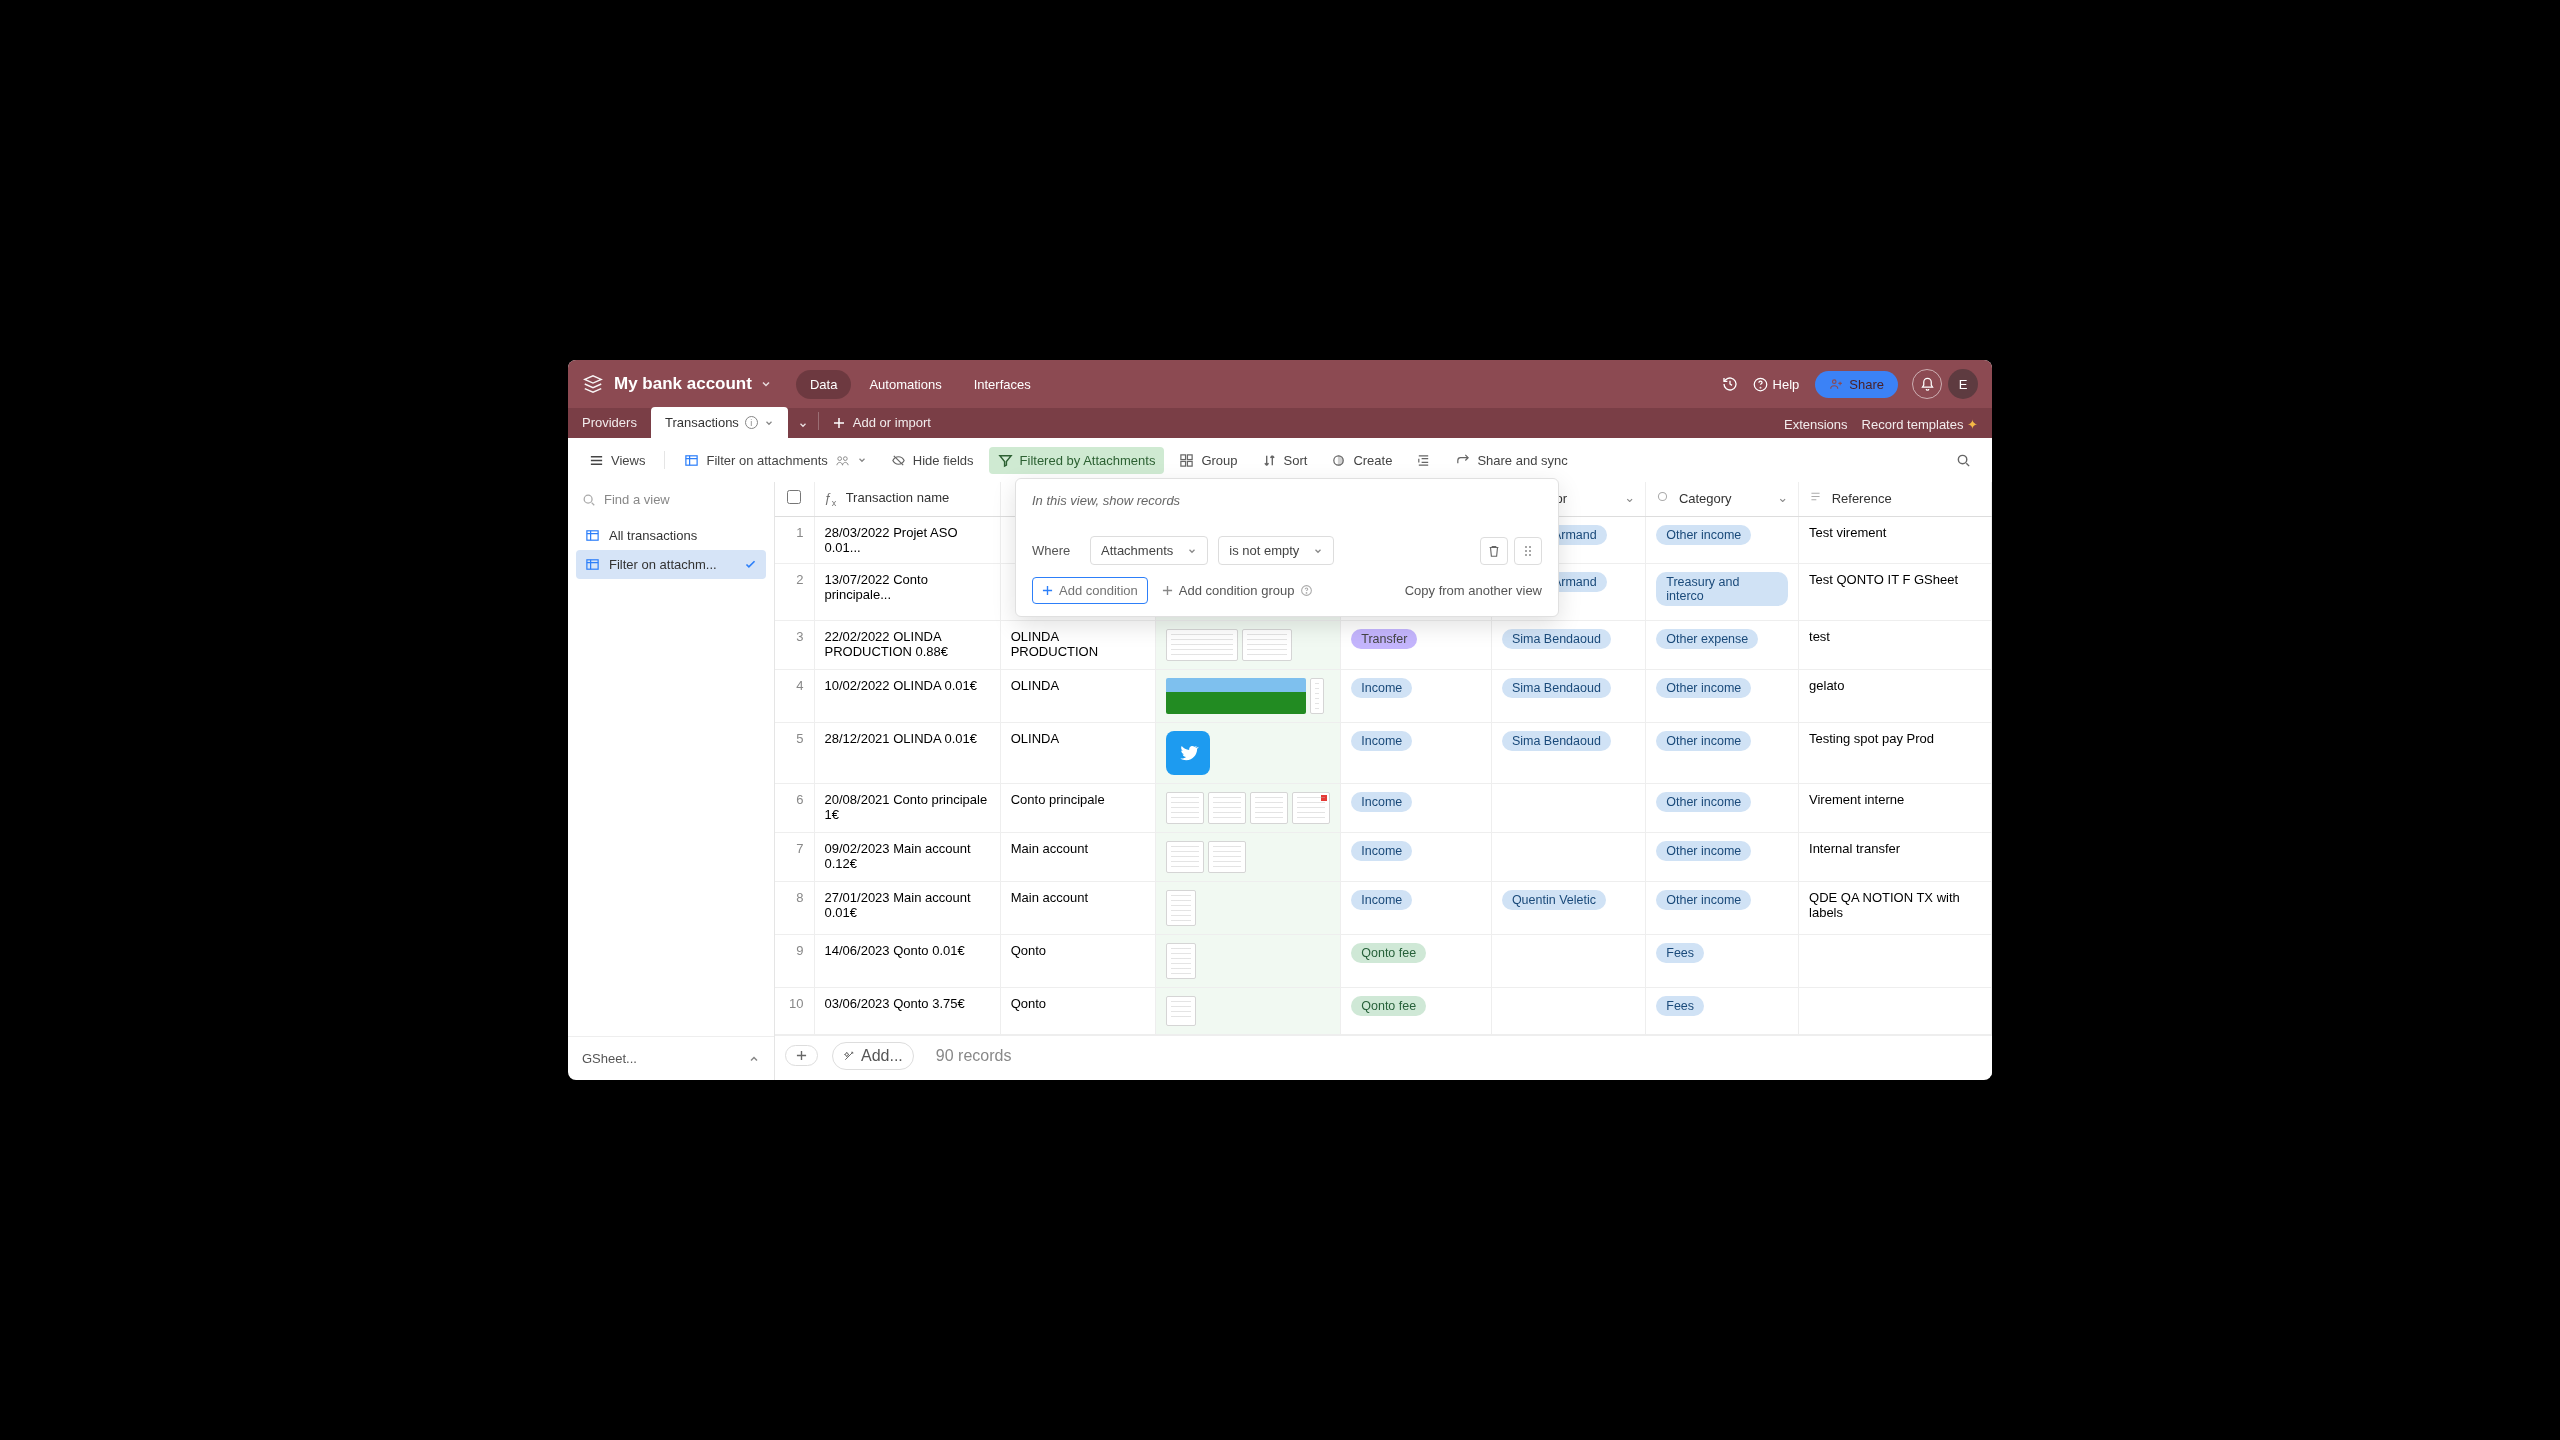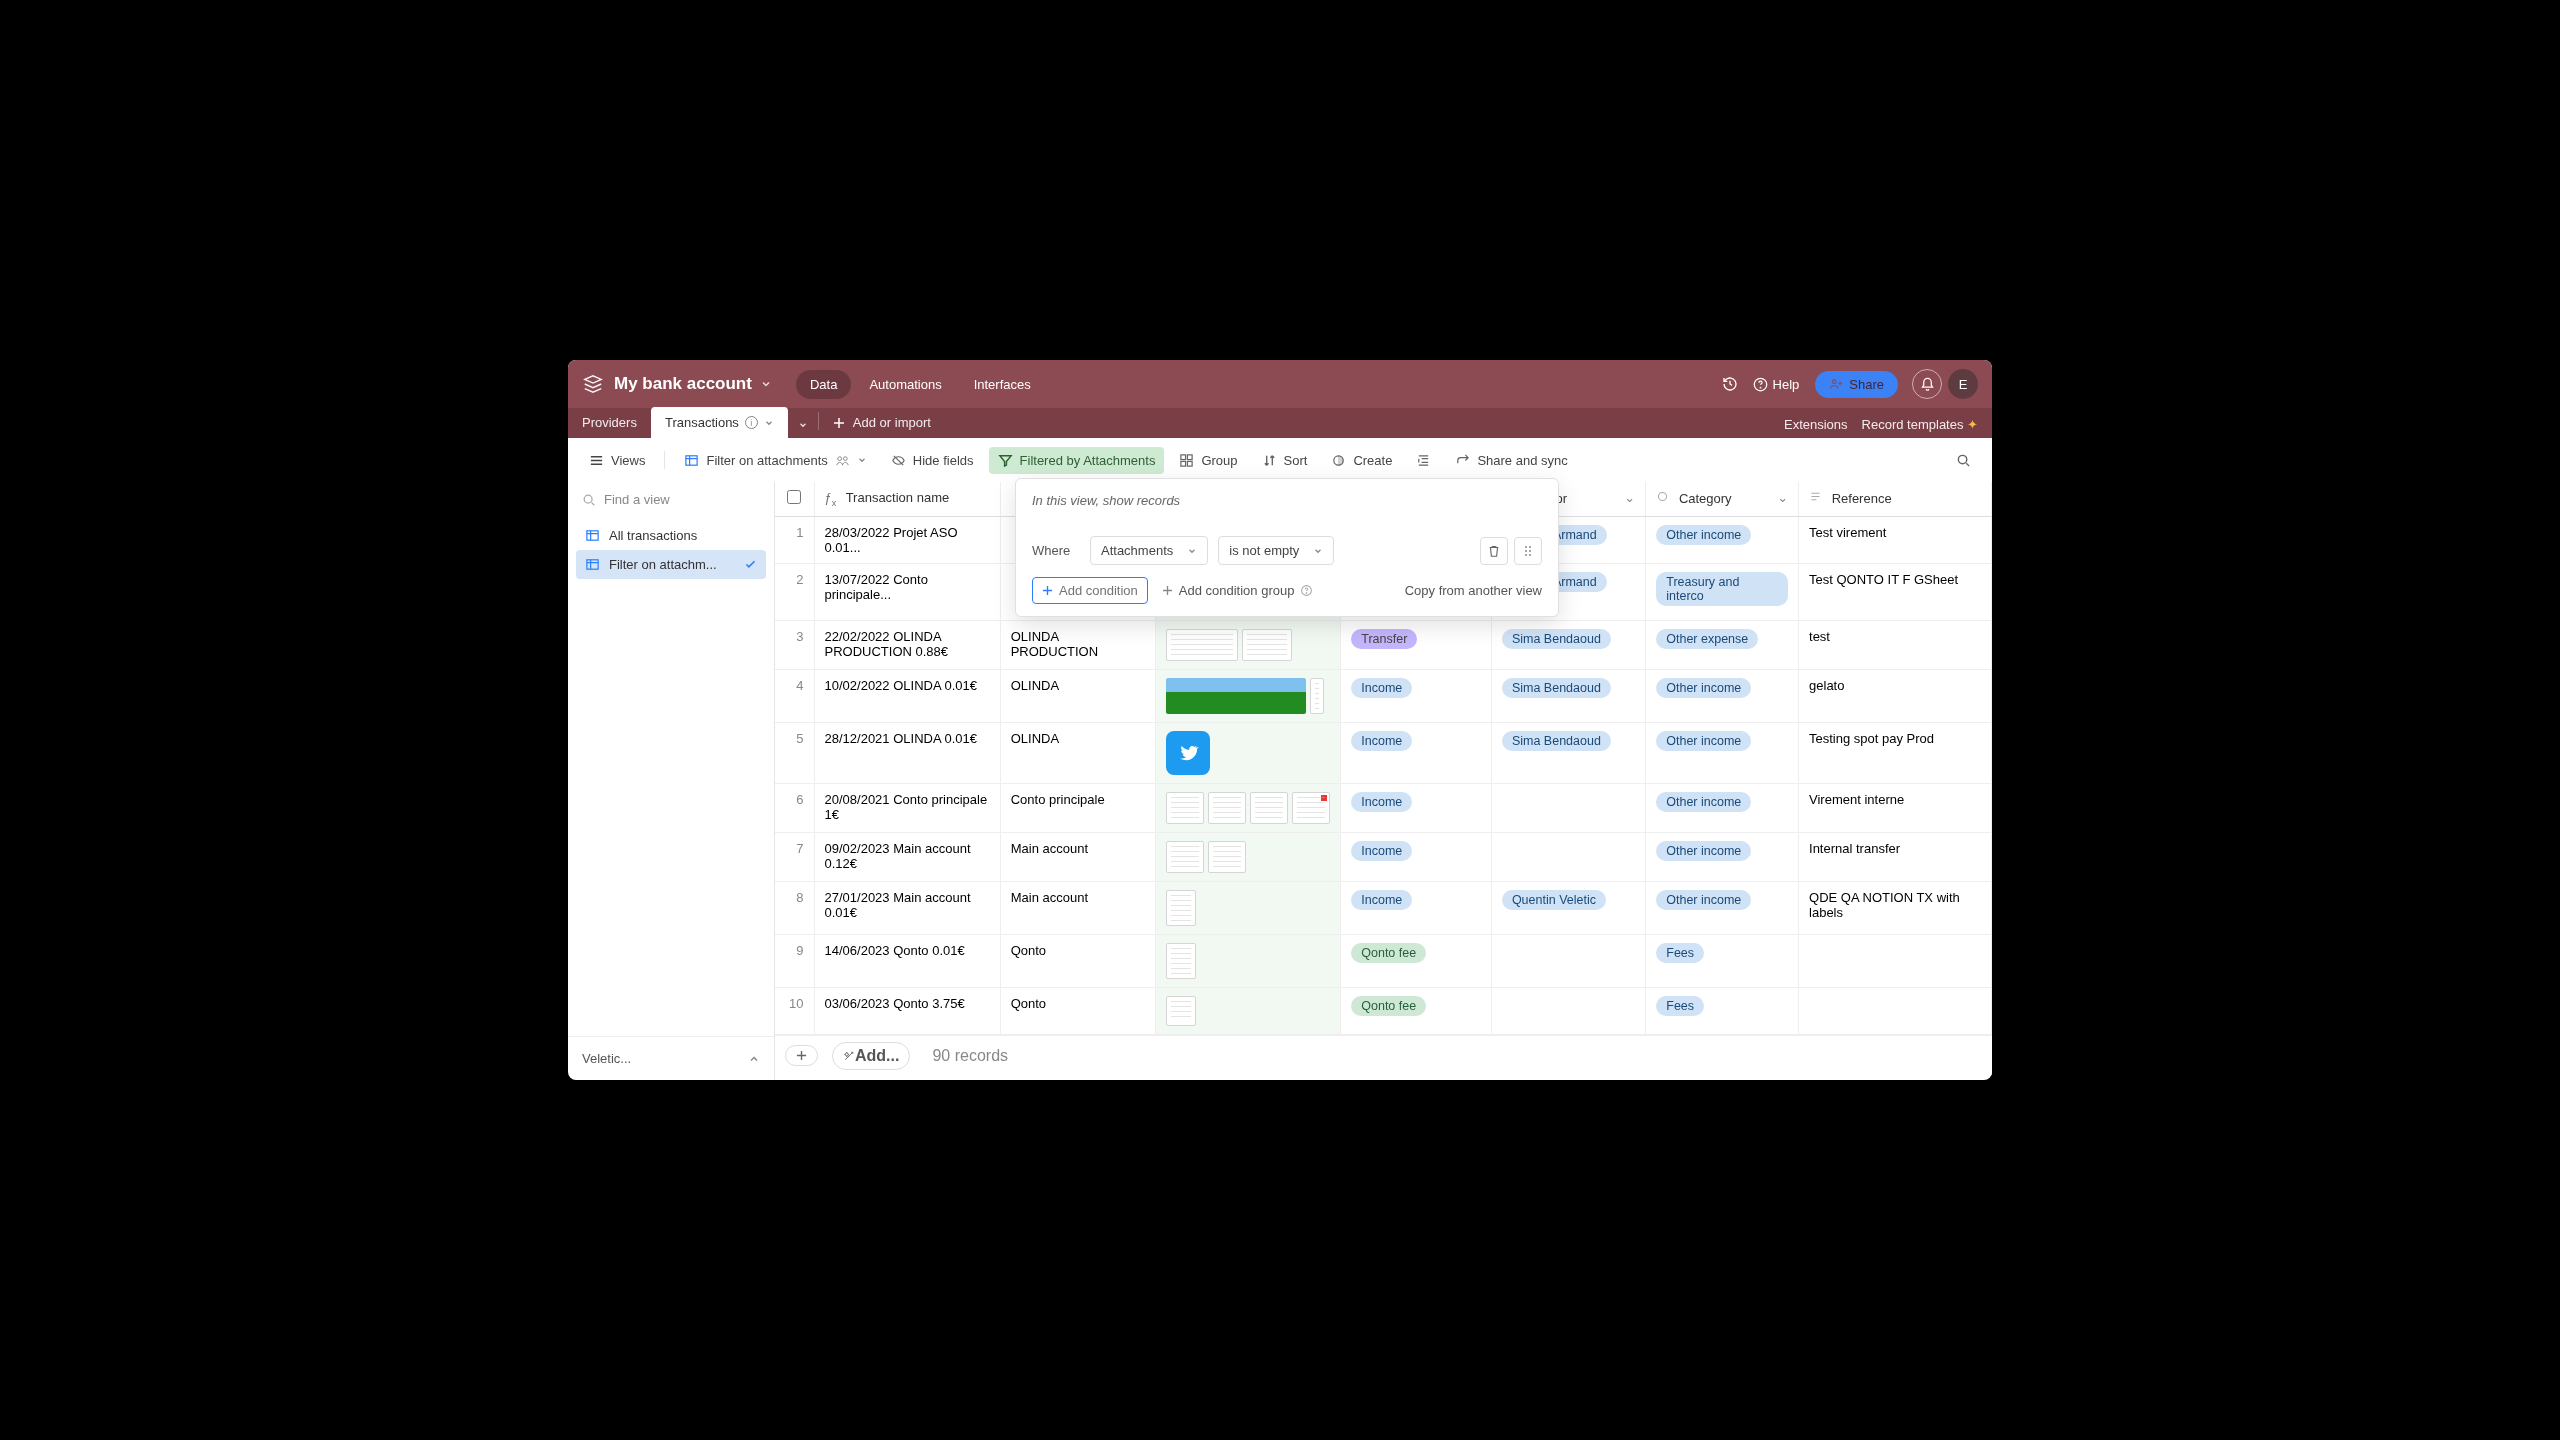--- a/index.html
+++ b/index.html
@@ -81,21 +81,21 @@
 .thumb { width:38px; height:32px; border:1px solid #d5d5d5; border-radius:2px; background:#fafafa; overflow:hidden; }
 .thumb.wide { width:72px; }
 .thumb.tall { width:26px; height:40px; }
 .thumb.twit { background:#1d9bf0; display:flex;align-items:center;justify-content:center;color:#fff;font-size:22px; width:44px;height:44px;border-radius:8px;border:none;}
 .thumb.land { width:140px;height:36px;background:linear-gradient(#7ec0ee 40%,#228b22 40%);border:none;}
 .thumb.doc { background:linear-gradient(#fff,#fff); position:relative; }
 .thumb.doc::after { content:''; position:absolute; inset:4px; background:repeating-linear-gradient(#bbb 0 1px, transparent 1px 5px); opacity:.4; }
 .thumb.red::before { content:''; position:absolute; top:2px; right:2px; width:6px; height:6px; background:#e53935; }
 
 .addrow { display:flex; align-items:center; gap:14px; padding:6px 10px; color:#555; border-top:1px solid #eee; background:#fff; position:sticky; bottom:0; }
-.addrow .pillbtn { border:1px solid #ddd; border-radius:14px; padding:4px 10px; display:flex;align-items:center;cursor:pointer;font-weight:bold; }
+.addrow .pillbtn { border:1px solid #ddd; border-radius:14px; padding:4px 10px; display:flex;align-items:center;gap:6px;cursor:pointer; }
 .addrow .count { color:#888; margin-left:8px; }
 
 
 .popover { position:absolute; left:447px; top:0; width:544px; background:#fff; border:1px solid #e0e0e0; border-radius:6px; box-shadow:0 8px 24px rgba(0,0,0,.12); padding:14px 16px 12px; z-index:20; font-size:13px; }
 .popover .ptitle { color:#666; margin-bottom:28px;font-style:italic; }
 .popover .cond { display:flex; align-items:center; gap:10px; margin-bottom:12px; }
 .popover .where { width:48px; color:#555; }
 .popover .sel { border:1px solid #ddd; border-radius:4px; padding:6px 10px; display:flex;align-items:center;gap:14px;cursor:pointer; }
 .popover .end { margin-left:auto; display:flex; gap:6px; }
 .popover .ibtn { width:28px;height:28px;border:1px solid #ddd;border-radius:4px;display:flex;align-items:center;justify-content:center;cursor:pointer;color:#555; }
@@ -346,21 +346,21 @@
               <rect x="2" y="3" width="12" height="10"></rect>
               <path d="M2 6h12M6 3v10"></path>
             </svg>
           <span>Filter on attachm...</span>
           <svg class="check" width="13" height="13" viewBox="0 0 16 16">
               <path d="M3 8l3 3 7-7" stroke="#2d7ff9" stroke-width="2" fill="none"></path>
             </svg>
         </div>
       </div>
       <div class="create">
-        <span>Veletic...</span>
+        <span>GSheet...</span>
         <svg width="12" height="12" viewBox="0 0 12 12">
             <path d="M3 7.5l3-3 3 3" stroke="#888" stroke-width="1.5" fill="none"></path>
           </svg>
       </div>
     </div>
 
     <div class="grid">
       <table>
         <thead>
           <tr>

